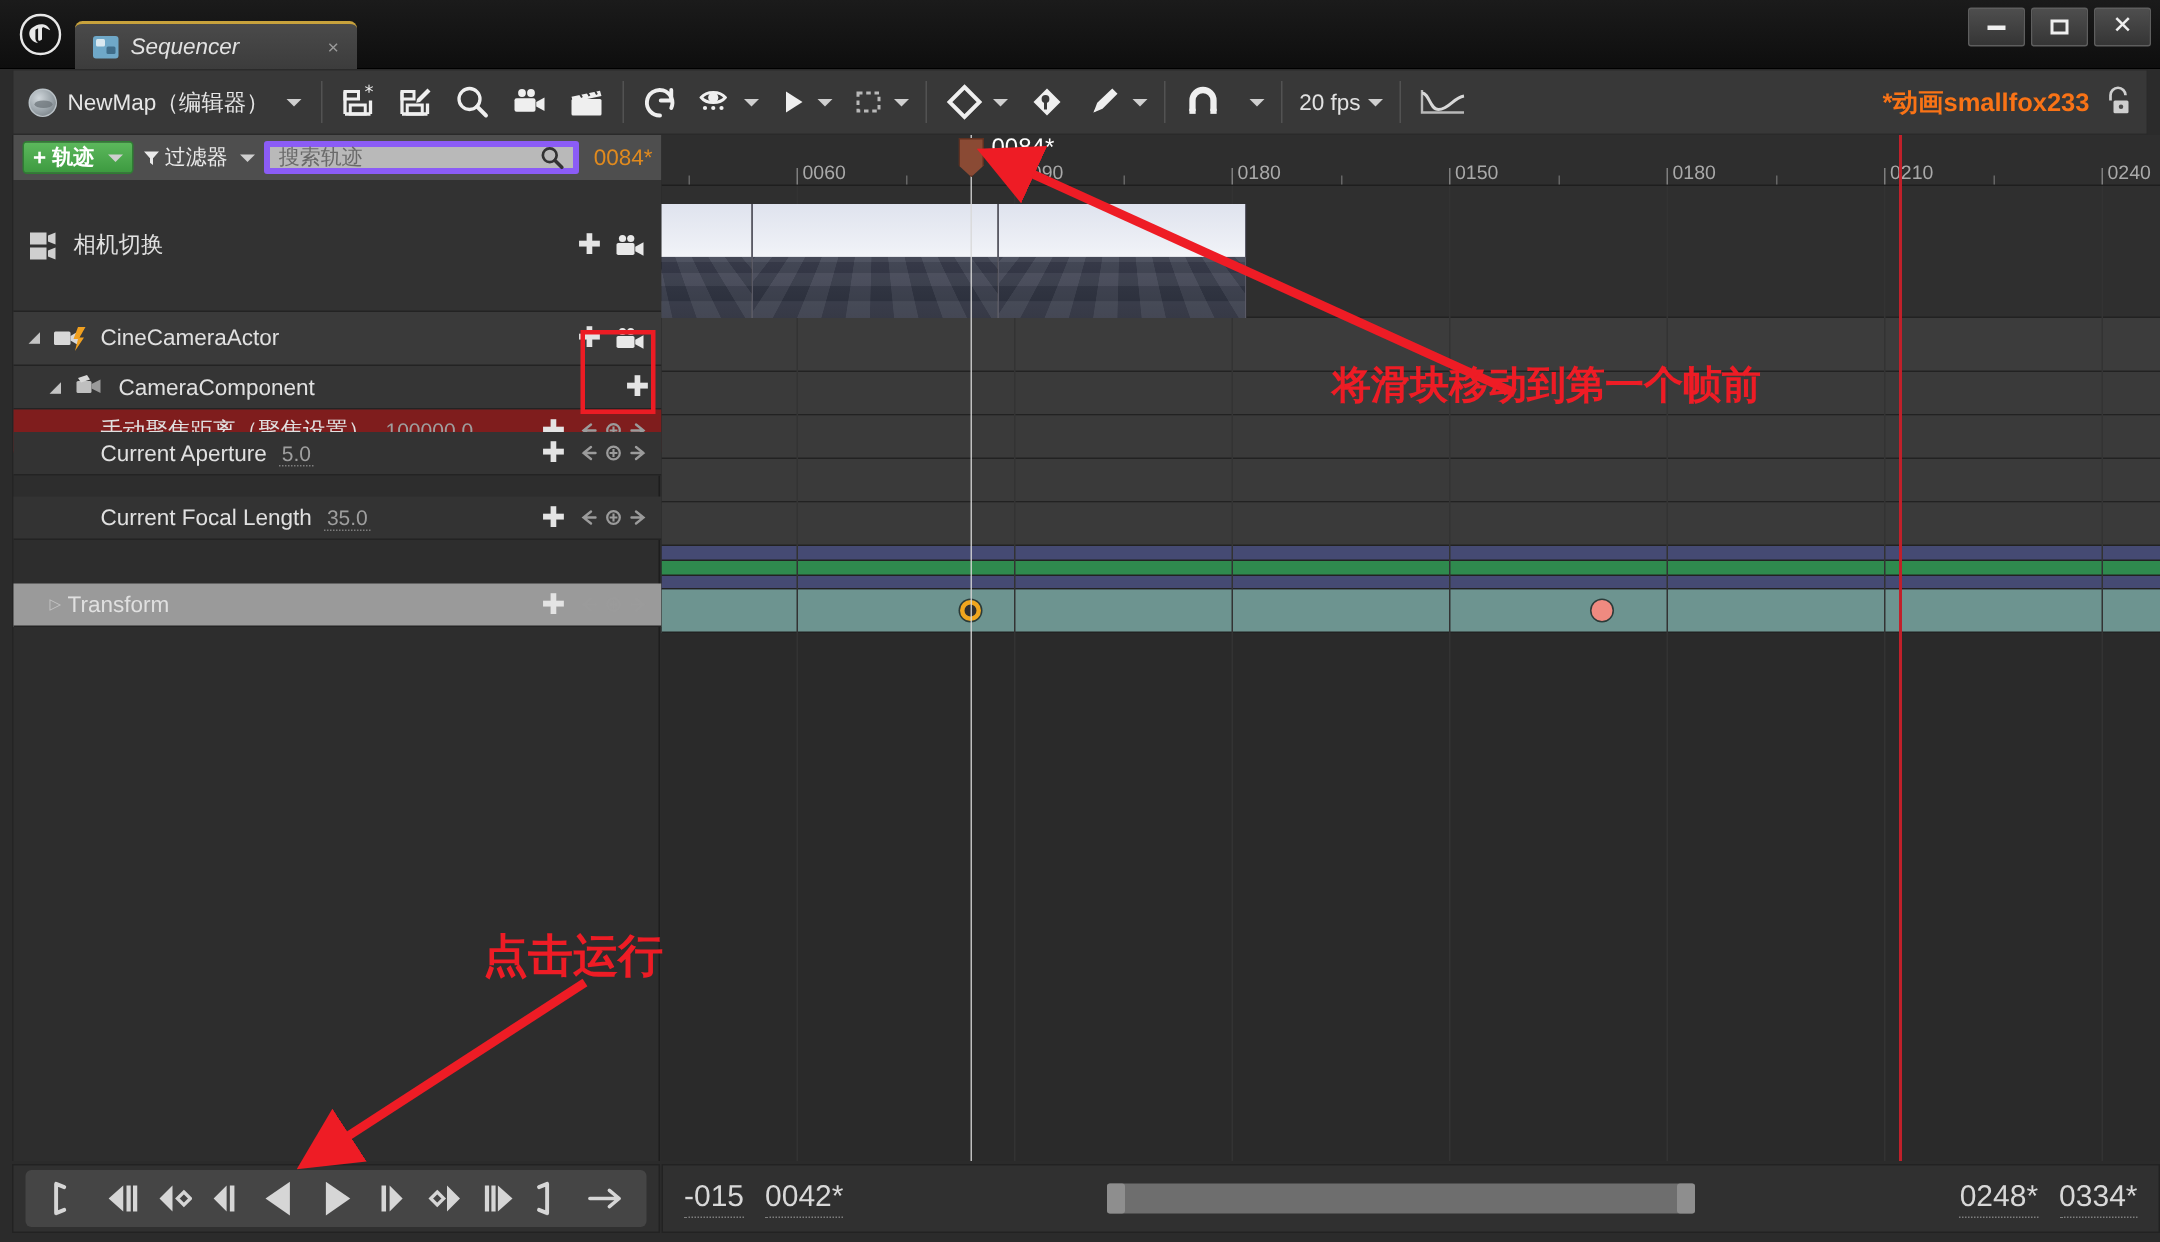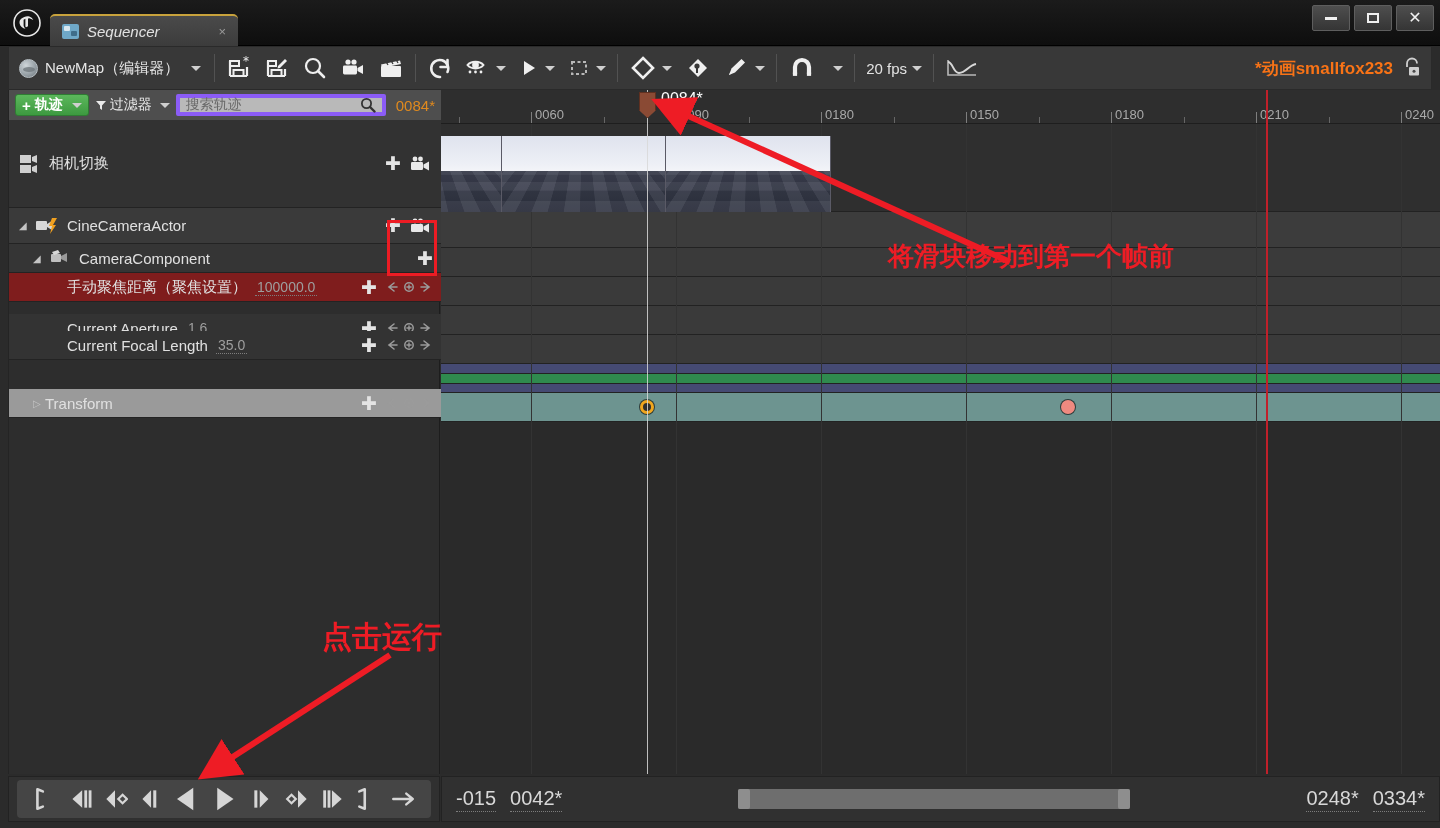--- a/index.html
+++ b/index.html
@@ -510,23 +510,23 @@
               <svg width="14" height="14" viewBox="0 0 14 14">
                 <circle cx="7" cy="7" r="4.2" fill="none" stroke="#9b9b9b" stroke-width="1.5"></circle>
                 <path d="M7 4.4 L7 9.6 M4.4 7 L9.6 7" stroke="#9b9b9b" stroke-width="1.4"></path>
               </svg>
               <svg width="14" height="14" viewBox="0 0 14 14">
                 <path d="M5 3 L10 7 L5 11 M2 7 L10 7" stroke="#9b9b9b" stroke-width="1.6" fill="none" stroke-linecap="round"></path>
               </svg>
             </div>
           </div>
         </div>
-        <div class="trow" style="top:194px; height:29px; background:#333333; padding-left:58px;">
+        <div class="trow" style="top:168px; height:29px; background:#333333; padding-left:58px;">
           <span class="trow-label">Current Aperture</span>
-          <span class="trow-value">1.6</span>
+          <span class="trow-value">5.0</span>
           <div class="trow-actions">
             <span class="plus-ic">✚</span>
             <div class="keynav">
               <svg width="14" height="14" viewBox="0 0 14 14">
                 <path d="M9 3 L4 7 L9 11 M4 7 L12 7" stroke="#9b9b9b" stroke-width="1.6" fill="none" stroke-linecap="round"></path>
               </svg>
               <svg width="14" height="14" viewBox="0 0 14 14">
                 <circle cx="7" cy="7" r="4.2" fill="none" stroke="#9b9b9b" stroke-width="1.5"></circle>
                 <path d="M7 4.4 L7 9.6 M4.4 7 L9.6 7" stroke="#9b9b9b" stroke-width="1.4"></path>
               </svg>

